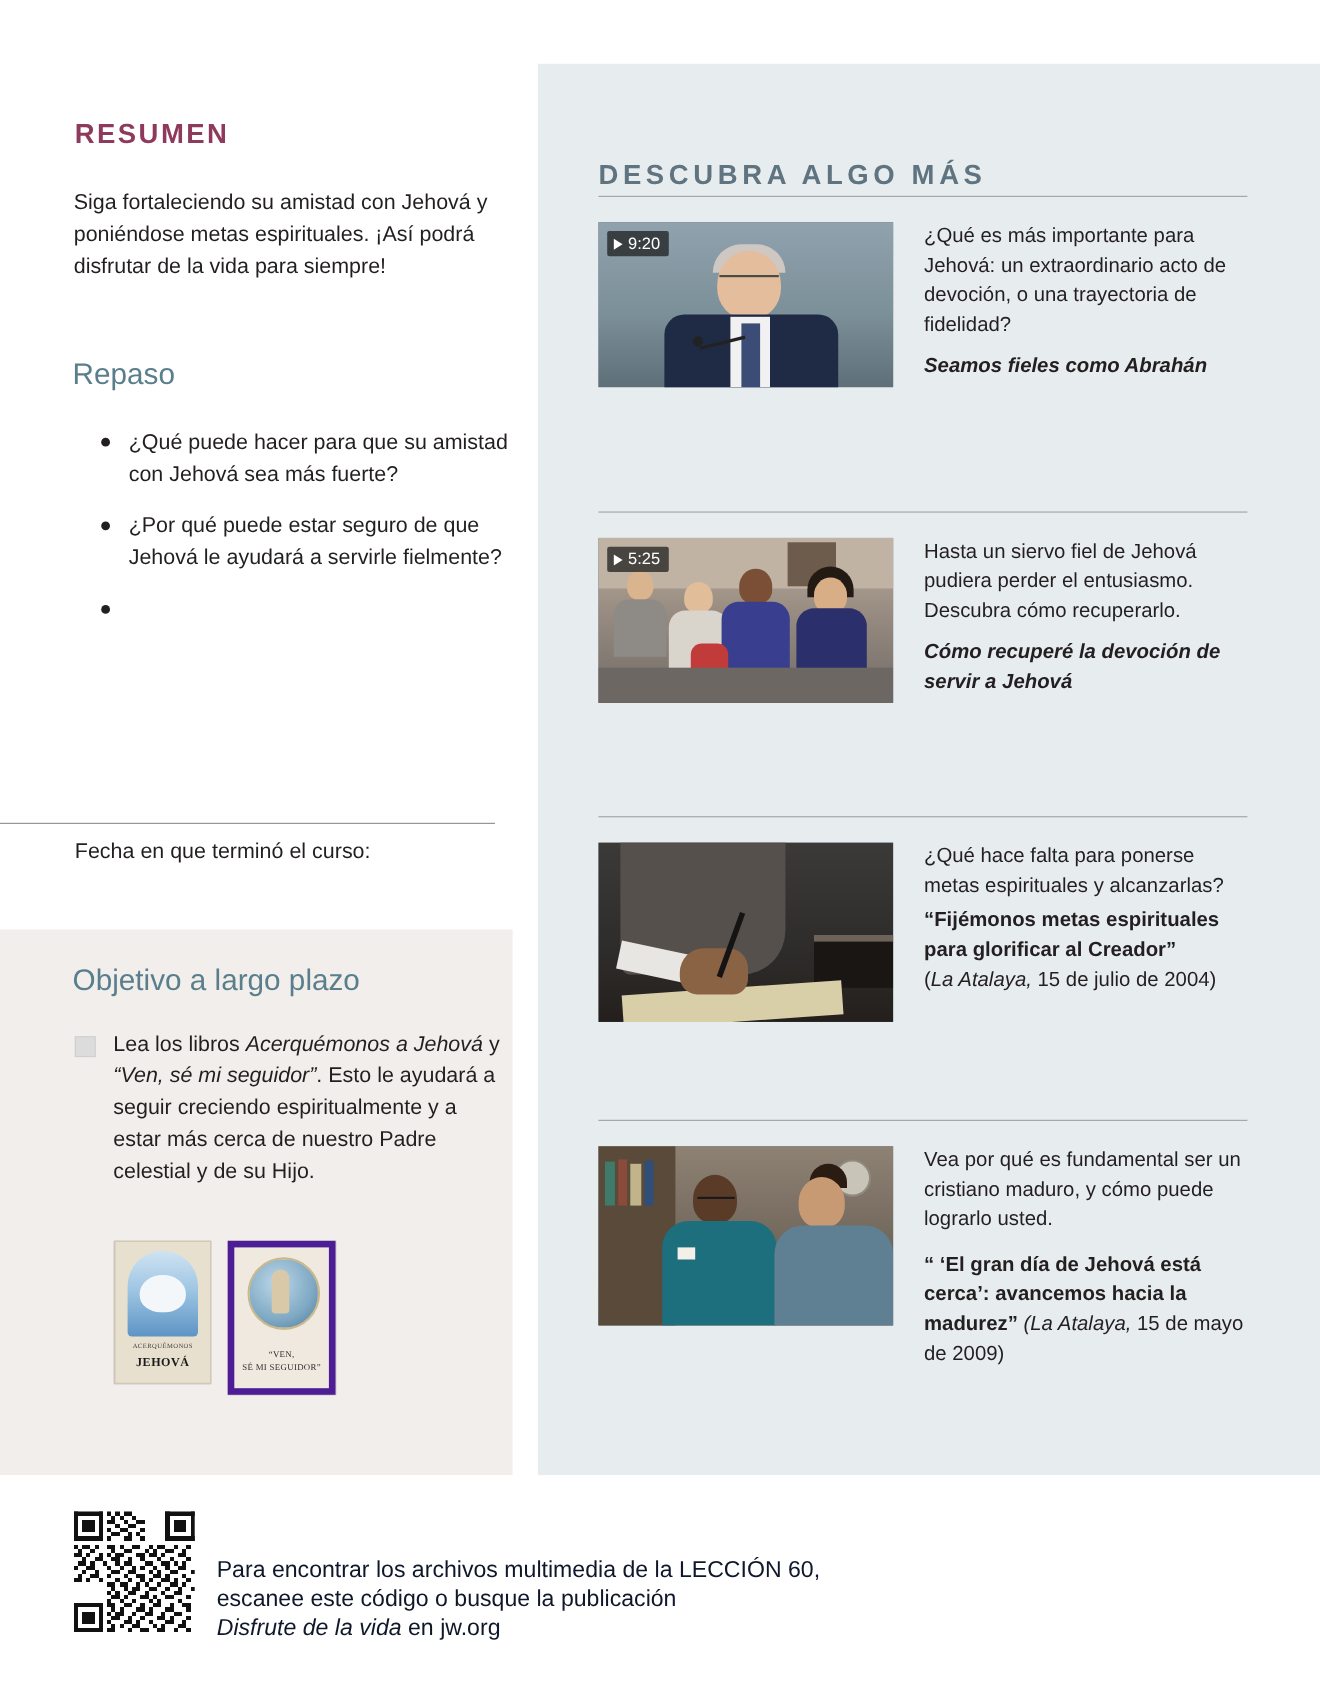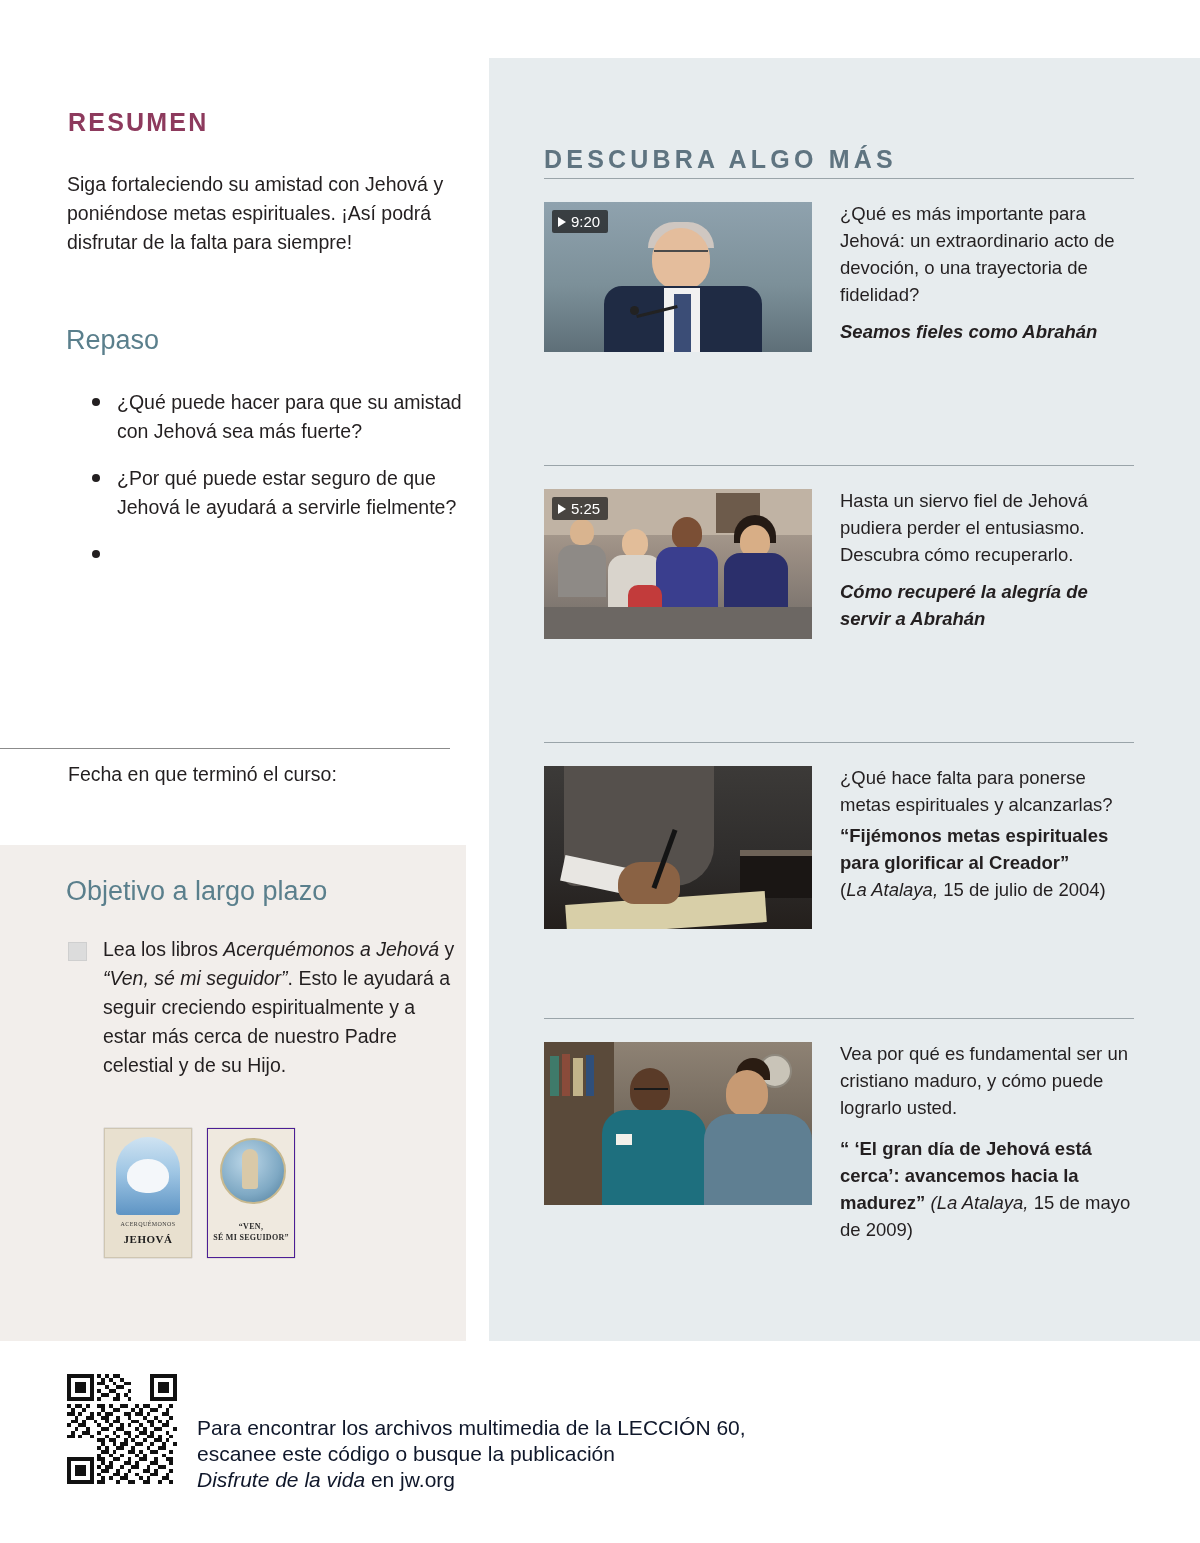--- a/index.html
+++ b/index.html
@@ -191,22 +191,21 @@
     left: 0; right: 0; top: 104px;
     text-align: center;
     font-family: "Liberation Serif", serif;
     font-size: 11px;
     font-weight: bold;
     letter-spacing: .5px;
     color: #1b1b1b;
   }
   .book-2 {
     background: #efe9df;
-    border: 1px solid #4c1d95;
-    font-weight: bold;
+    border: 6px solid #4c1d95;
   }
   .book-2 .b2-circle {
     position: absolute;
     left: 12px; top: 9px;
     width: 62px; height: 62px;
     border-radius: 50%;
     background: radial-gradient(circle at 40% 35%, #bcd7e8 0%, #7fa9c4 60%, #4d7a99 100%);
     border: 2px solid #c8b98f;
   }
   .book-2 .b2-fig {
@@ -377,21 +376,21 @@
 </head>
 <body>
 
 <div class="right-panel"></div>
 
 <div class="left-col">
 
   <div class="beige-block"></div>
 
   <div class="resumen-title">RESUMEN</div>
-  <div class="resumen-body">Siga fortaleciendo su amistad con Jehová y poniéndose metas espirituales. ¡Así podrá disfrutar de la falta para siempre!</div>
+  <div class="resumen-body">Siga fortaleciendo su amistad con Jehová y poniéndose metas espirituales. ¡Así podrá disfrutar de la vida para siempre!</div>
 
   <div class="repaso-title">Repaso</div>
 
   <ul class="repaso-list">
     <li>
       <span class="bullet"></span>
       <span>¿Qué puede hacer para que su amistad con Jehová sea más fuerte?</span>
     </li>
     <li>
       <span class="bullet"></span>
@@ -474,21 +473,21 @@
       <div class="a2-child"></div>
       <div class="a2-chair"></div>
     </div>
     <div class="badge">
       <span class="tri"></span>
       <span>5:25</span>
     </div>
   </div>
   <div class="row-text">
     <span>Hasta un siervo fiel de Jehová pudiera perder el entusiasmo. Descubra cómo recuperarlo.</span>
-    <span class="ital-bold">Cómo recuperé la alegría de servir a Abrahán</span>
+    <span class="ital-bold">Cómo recuperé la devoción de servir a Jehová</span>
   </div>
 </div>
 
 <div class="media-row" style="top:742px;">
   <div class="row-rule"></div>
   <div class="thumb tall">
     <div class="art">
       <div class="a3-bg"></div>
       <div class="a3-sleeve"></div>
       <div class="a3-book"></div>

